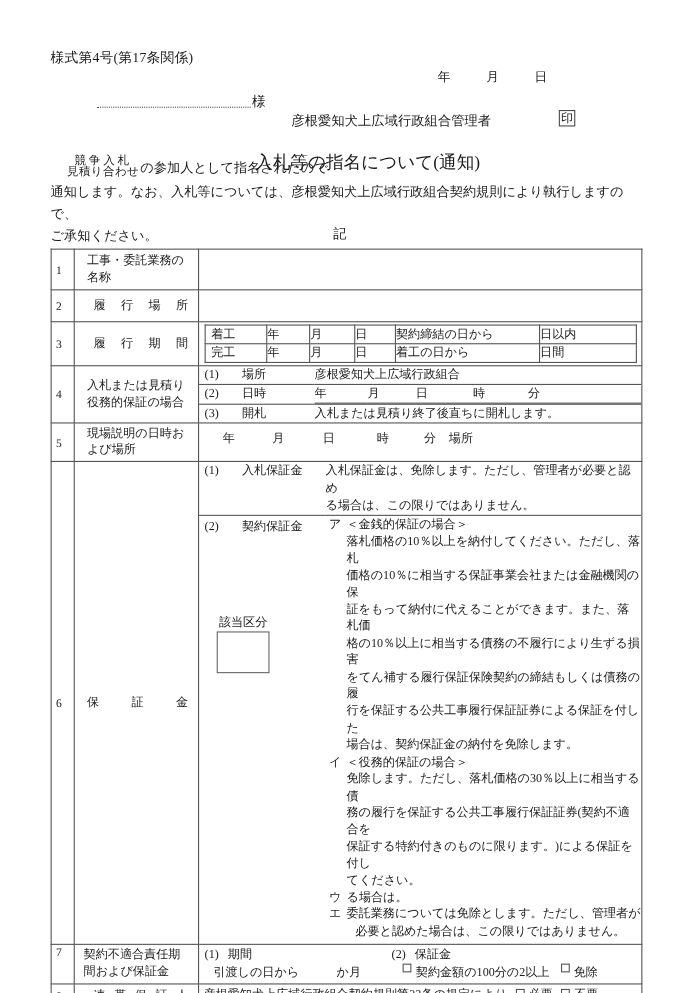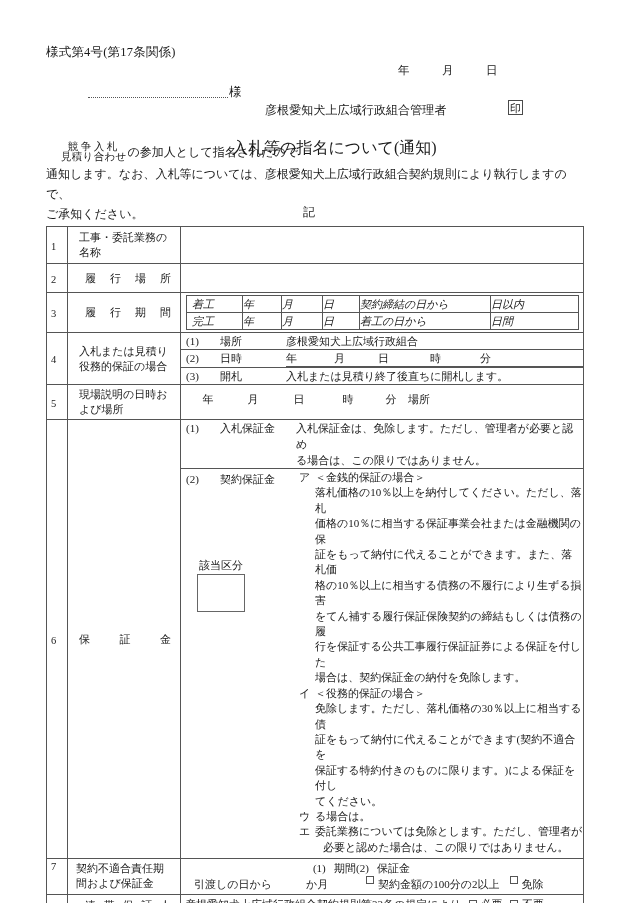--- a/index.html
+++ b/index.html
@@ -181,21 +181,21 @@
   }
   table.inner tr.rowline td { border-bottom: 1px solid #555; }
 
   .ptag { width: 34px; padding-left: 5px !important; }
   .pname { width: 66px; }
   .pname-w { width: 76px; }
 
   .line { line-height: 16px; padding: 1px 0 1px 0; }
 
   
-  .sched { width: 100%; border-collapse: collapse; table-layout: fixed; font-style: italic; }
+  .sched { width: 100%; border-collapse: collapse; table-layout: fixed; }
   .sched td { border: none; padding: 0; line-height: 16px; }
   .sched .c1 { width: 50px; padding-left: 5px !important; }
   .sched .c2 { width: 38px; }
   .sched .c3 { width: 40px; }
   .sched .c4 { width: 36px; }
   .sched .c5 { width: 130px; margin-top: 31px; }
   .sched .c6 { text-align: left; }
 
   
   .dt { width: 100%; border-collapse: collapse; table-layout: fixed; }
@@ -219,21 +219,21 @@
     top: 104px;
     width: 48px;
     height: 38px;
     border: 1px solid #666;
     box-sizing: border-box;
   }
   .g-text { line-height: 15.4px; }
 
   
   .r7a { display: flex; line-height: 16px; }
-  .r7a .p1 { width: 170px; padding-left: 5px; text-align: right; }
+  .r7a .p1 { width: 170px; padding-left: 5px; }
   .r7b { display: flex; line-height: 16px; }
   .r7b .q1 { width: 112px; padding-left: 13px; }
   .r7b .q2 { width: 58px; }
   .cb {
     display: inline-block;
     width: 8px;
     height: 8px;
     border: 1px solid #555;
     box-sizing: border-box;
     margin: 0 4px 0 2px;
@@ -431,21 +431,21 @@
                       <div>をてん補する履行保証保険契約の締結もしくは債務の履</div>
                       <div>行を保証する公共工事履行保証証券による保証を付した</div>
                       <div>場合は、契約保証金の納付を免除します。</div>
                     </div>
 
                     <div class="g-text">
                       <span style="display:inline-block;width:16px">イ</span><span>＜役務的保証の場合＞</span>
                     </div>
                     <div class="g-text" style="padding-left:16px">
                       <div>免除します。ただし、落札価格の30％以上に相当する債</div>
-                      <div>証をもって納付に代えることができます(契約不適合を</div>
+                      <div>務の履行を保証する公共工事履行保証証券(契約不適合を</div>
                       <div>保証する特約付きのものに限ります。)による保証を付し</div>
                       <div>てください。</div>
                     </div>
 
                     <div class="g-text">
                       <span style="display:inline-block;width:16px">ウ</span><span>る場合は。</span>
                     </div>
 
                     <div class="g-text">
                       <span style="display:inline-block;width:16px;vertical-align:top">エ</span><span style="display:inline-block">委託業務については免除とします。ただし、管理者が</span>

